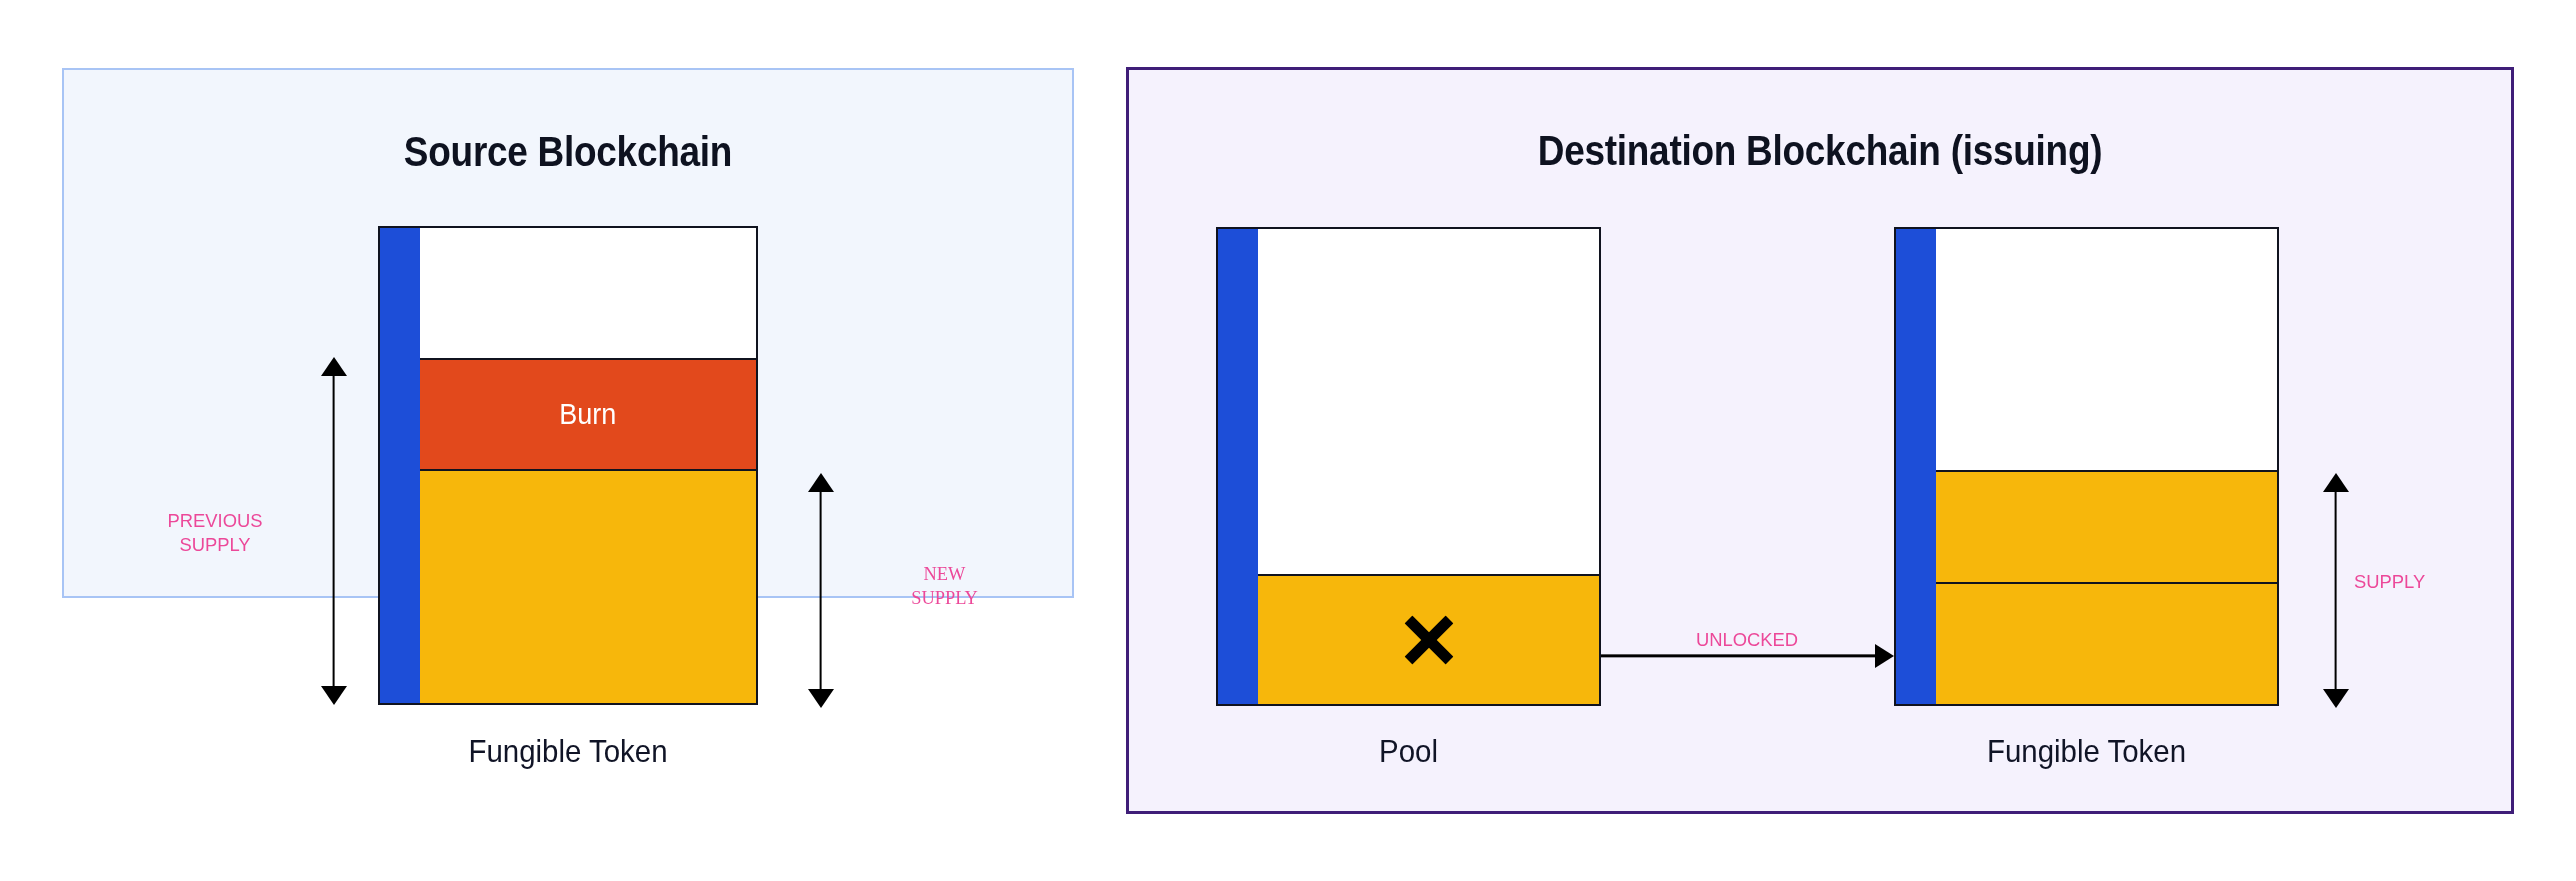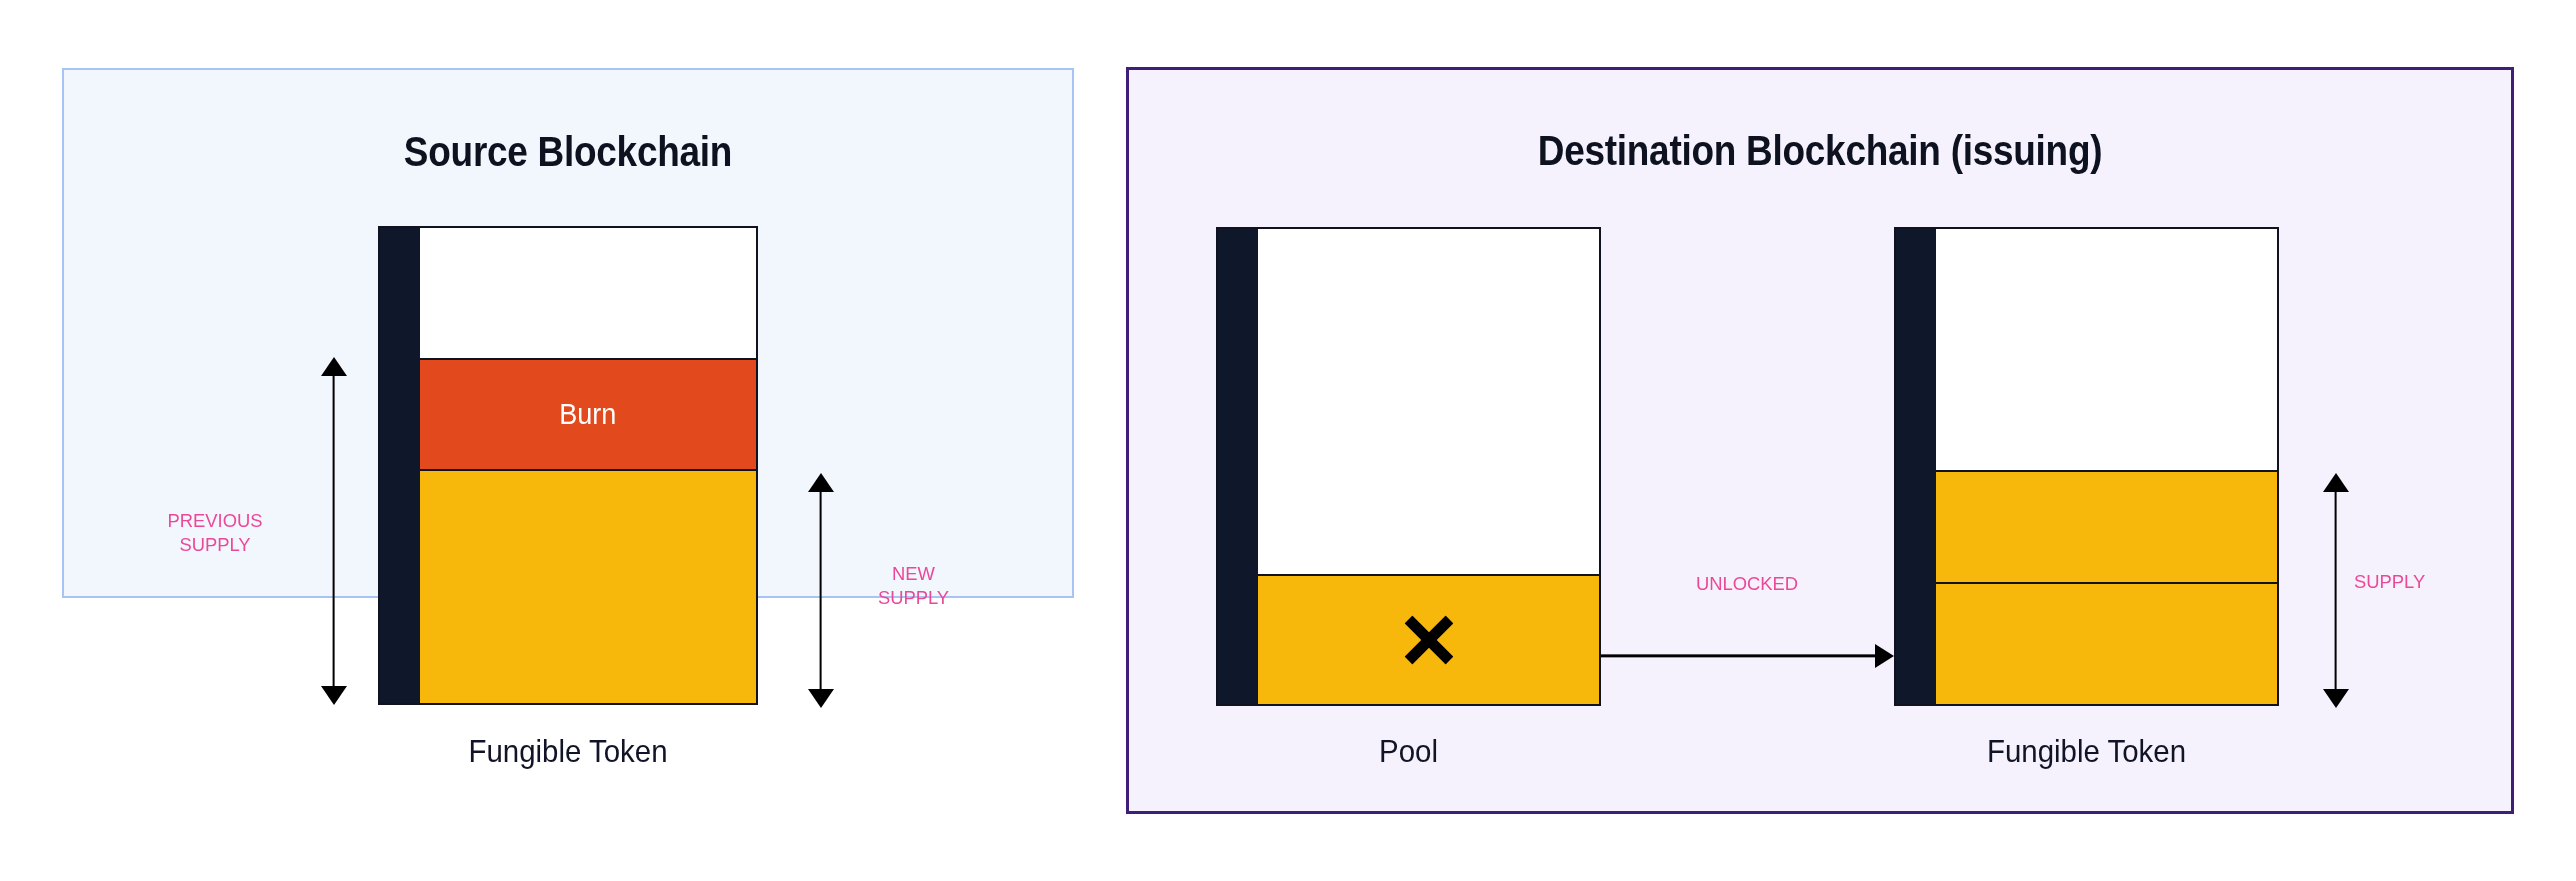--- a/index.html
+++ b/index.html
@@ -66,21 +66,21 @@
     top: 57px;
     font-size: 42px;
     transform: scaleX(0.88);
   }
 
   
   .bar {
     position: absolute;
     box-sizing: border-box;
     border: 2.2px solid #10131f;
-    background: #0f172a;
+    background: #1d4ed8;
     display: flex;
     flex-direction: column;
     padding-left: 40px;
   }
   .seg {
     box-sizing: border-box;
     width: 100%;
     position: relative;
     display: flex;
     align-items: center;
@@ -198,23 +198,23 @@
     position: absolute;
     font-family: "Liberation Sans", sans-serif;
     font-size: 18.4px;
     font-weight: normal;
     color: #ec4899;
     line-height: 1.32;
     text-align: center;
     white-space: pre-line;
   }
   .annot-prev-supply { left: 126px; top: 509px; width: 178px; }
-  .annot-new-supply  { left: 841px; top: 562px; width: 145px; }
+  .annot-new-supply  { left: 872px; top: 562px; width: 145px; font-family: Liberation Serif, serif; }
   .annot-supply      { left: 2354px; top: 570px; width: 145px; text-align: left; }
-  .annot-unlocked    { left: 1647px; top: 572px; width: 200px; }
+  .annot-unlocked    { left: 1647px; top: 628px; width: 200px; }
 
   
   .harrow {
     position: absolute;
     left: 1601px;
     top: 643px;
     width: 293px;
     height: 25.6px;
   }
   .harrow .hstem {

